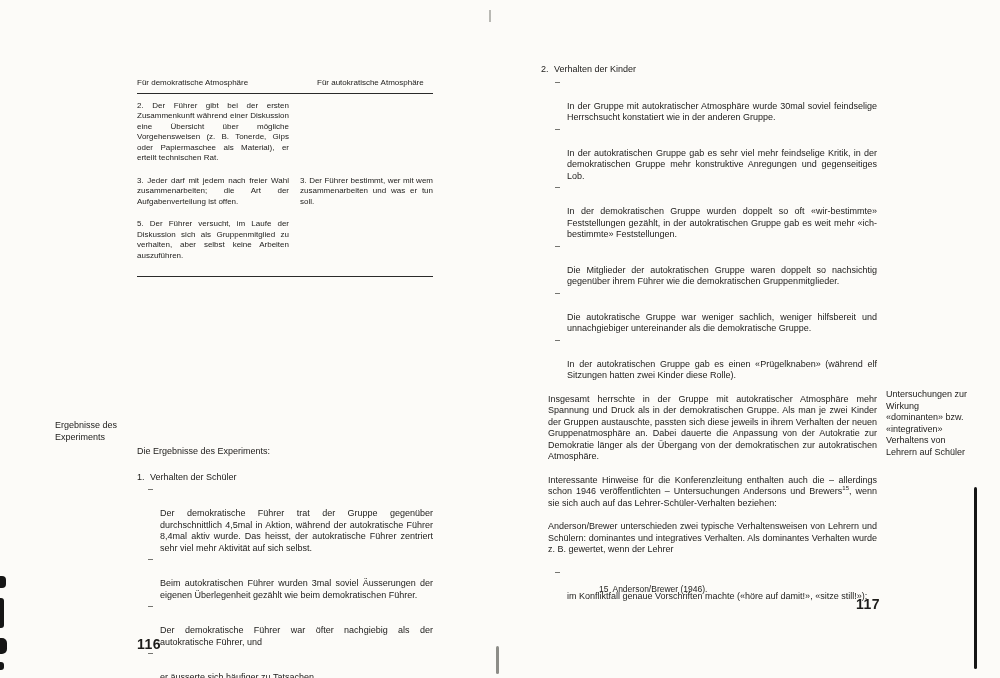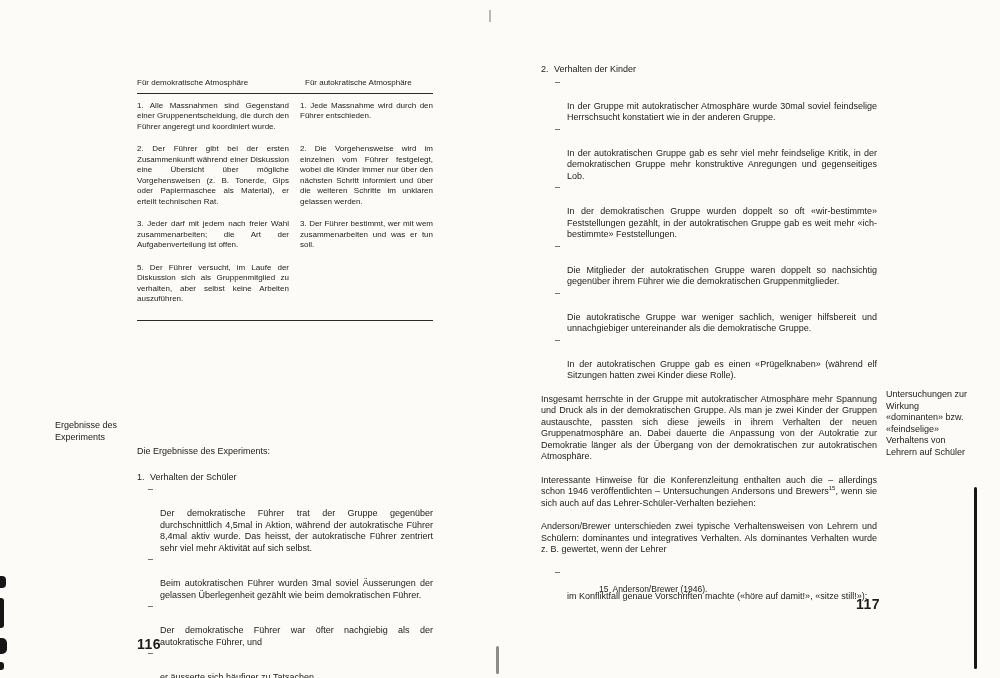--- a/index.html
+++ b/index.html
@@ -8,42 +8,42 @@
     position:relative;
     background:#ffffff;
     font-family:"Liberation Sans", sans-serif;
     color:#1d1c1a;
     overflow:hidden;
   }
   .spread { position:absolute; inset:0; background:#fcfbf8; }
 
   
   .atmo-table { position:absolute; left:137px; top:78px; width:296px; font-size:8px; line-height:10.5px; }
-  .atmo-header { display:grid; grid-template-columns:152px 1fr; column-gap:16px; padding-bottom:4px; border-bottom:1px solid #2a2a2a; }
+  .atmo-header { display:grid; grid-template-columns:152px 1fr; column-gap:28px; padding-bottom:4px; border-bottom:1px solid #2a2a2a; }
   .atmo-body { padding-top:7px; padding-bottom:3px; border-bottom:1px solid #2a2a2a; }
   .atmo-row { display:grid; grid-template-columns:152px 1fr; column-gap:11px; margin-bottom:12px; }
   .cell { text-align:justify; }
   .head { text-align:left; }
 
   
   .margin-note-left { position:absolute; left:55px; top:420px; width:80px; font-size:9px; line-height:11.5px; }
   .left-body { position:absolute; left:137px; top:446px; width:296px; font-size:9px; line-height:11.5px; }
   .sec-head { display:flex; margin-top:14px; }
   .sec-num { width:13px; flex:none; }
   .bullets { margin-top:1px; }
   .bullet { display:flex; margin-left:11px; }
   .bullet .marker { width:12px; flex:none; }
   .bullet .btext { flex:1; text-align:justify;margin-top:24px; }
   .pagenum { font-size:14px; font-weight:bold; letter-spacing:0.5px; }
   .pagenum-left { position:absolute; left:137px; top:616px;margin-top:20px; }
   .pagenum-right { position:absolute; left:856px; top:596px; }
 
   
   .right-body { position:absolute; left:541px; top:64px; width:336px; font-size:9px; line-height:11.5px; }
-  .right-body .para { margin-top:12px; text-align:justify; }
+  .right-body .para { margin-top:12px; text-align:justify;margin-left:7px; }
   .right-body .bullet { margin-left:14px; }
   .margin-note-right { position:absolute; left:886px; top:389px; width:86px; font-size:9px; line-height:11.5px; }
   sup.fnref { font-size:6px; vertical-align:super; line-height:0; }
   .footnote { position:absolute; left:551px; top:584px; font-size:8.5px;margin-left:48px; }
   .footnote .fn-num { margin-right:4px; }
 
   
   .artifact { position:absolute; background:#161616; }
   .art-right-line { left:974px; top:487px; width:3px; height:182px; border-radius:2px; }
   .art-left-1 { left:0; top:576px; width:6px; height:12px; border-radius:0 4px 4px 0; }
@@ -58,26 +58,21 @@
 
 <div class="spread">
 
   <div class="atmo-table">
     <div class="atmo-header">
       <div class="cell head">Für demokratische Atmosphäre</div>
       <div class="cell head">Für autokratische Atmosphäre</div>
     </div>
     <div class="atmo-body">
       <div class="atmo-row">
-        <div class="cell">1. Alle Massnahmen sind Gegenstand einer Gruppenentscheidung, die durch den Führer angeregt und koordiniert wurde.</div>
-        <div class="cell">1. Jede Massnahme wird durch den Führer entschieden.</div>
-      </div>
-      <div class="atmo-row">
         <div class="cell">2. Der Führer gibt bei der ersten Zusammenkunft während einer Diskussion eine Übersicht über mögliche Vorgehensweisen (z. B. Tonerde, Gips oder Papiermaschee als Material), er erteilt technischen Rat.</div>
-        <div class="cell">2. Die Vorgehensweise wird im einzelnen vom Führer festgelegt, wobei die Kinder immer nur über den nächsten Schritt informiert und über die weiteren Schritte im unklaren gelassen werden.</div>
       </div>
       <div class="atmo-row">
         <div class="cell">3. Jeder darf mit jedem nach freier Wahl zusammenarbeiten; die Art der Aufgabenverteilung ist offen.</div>
         <div class="cell">3. Der Führer bestimmt, wer mit wem zusammenarbeiten und was er tun soll.</div>
       </div>
       <div class="atmo-row">
         <div class="cell">5. Der Führer versucht, im Laufe der Diskussion sich als Gruppenmitglied zu verhalten, aber selbst keine Arbeiten auszuführen.</div>
         <div class="cell"></div>
       </div>
     </div>
@@ -91,21 +86,21 @@
       <span class="sec-num">1.</span>
       <span>Verhalten der Schüler</span>
     </div>
     <div class="bullets">
       <div class="bullet">
         <span class="marker">–</span>
         <span class="btext">Der demokratische Führer trat der Gruppe gegenüber durchschnittlich 4,5mal in Aktion, während der autokratische Führer 8,4mal aktiv wurde. Das heisst, der autokratische Führer zentriert sehr viel mehr Aktivität auf sich selbst.</span>
       </div>
       <div class="bullet">
         <span class="marker">–</span>
-        <span class="btext">Beim autokratischen Führer wurden 3mal soviel Äusserungen der gelassen Überlegenheit gezählt wie beim demokratischen Führer.</span>
+        <span class="btext">Beim autokratischen Führer wurden 3mal soviel Äusserungen der eigenen Überlegenheit gezählt wie beim demokratischen Führer.</span>
       </div>
       <div class="bullet">
         <span class="marker">–</span>
         <span class="btext">Der demokratische Führer war öfter nachgiebig als der autokratische Führer, und</span>
       </div>
       <div class="bullet">
         <span class="marker">–</span>
         <span class="btext">er äusserte sich häufiger zu Tatsachen.</span>
       </div>
     </div>
@@ -150,21 +145,21 @@
     <div class="para"><span>Interessante Hinweise für die Konferenzleitung enthalten auch die – allerdings schon 1946 veröffentlichten – Untersuchungen Andersons und Brewers</span><sup class="fnref">15</sup><span>, wenn sie sich auch auf das Lehrer-Schüler-Verhalten beziehen:</span></div>
 
     <div class="para">Anderson/Brewer unterschieden zwei typische Verhaltensweisen von Lehrern und Schülern: dominantes und integratives Verhalten. Als dominantes Verhalten wurde z. B. gewertet, wenn der Lehrer</div>
 
     <div class="bullet" style="margin-top:11px;">
       <span class="marker">–</span>
       <span class="btext">im Konfliktfall genaue Vorschriften machte («höre auf damit!», «sitze still!»);</span>
     </div>
   </div>
 
-  <div class="margin-note-right">Untersuchungen zur Wirkung «dominanten» bzw. «feindselige» Verhaltens von Lehrern auf Schüler</div>
+  <div class="margin-note-right">Untersuchungen zur Wirkung «dominanten» bzw. «integrativen» Verhaltens von Lehrern auf Schüler</div>
 
   <div class="footnote">
     <span class="fn-num">15</span><span>Anderson/Brewer (1946).</span>
   </div>
 
   <div class="pagenum pagenum-right">117</div>
 
   <div class="artifact art-right-line"></div>
   <div class="artifact art-left-1"></div>
   <div class="artifact art-left-2"></div>

